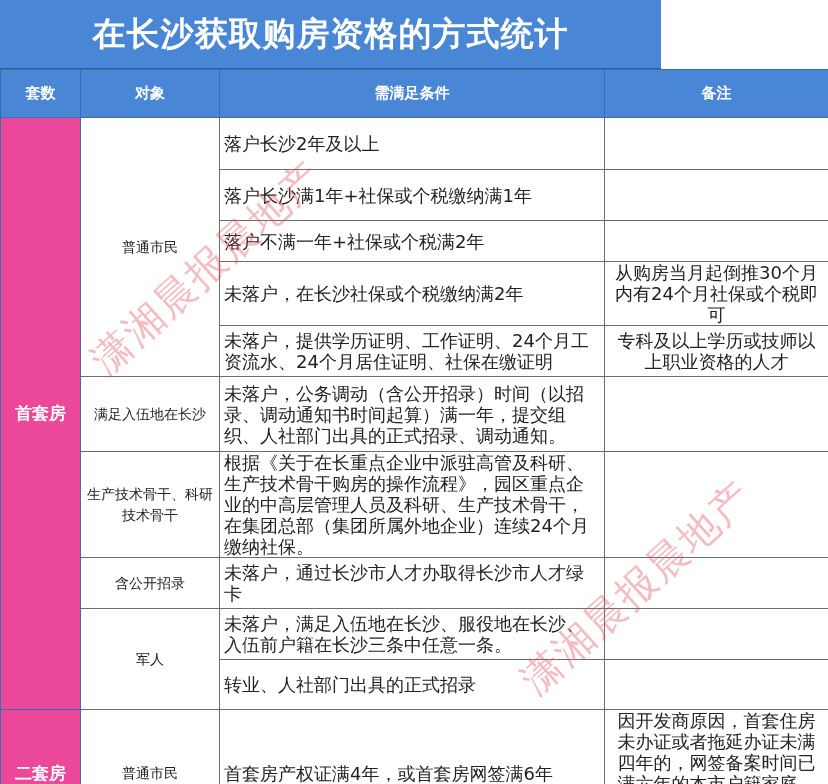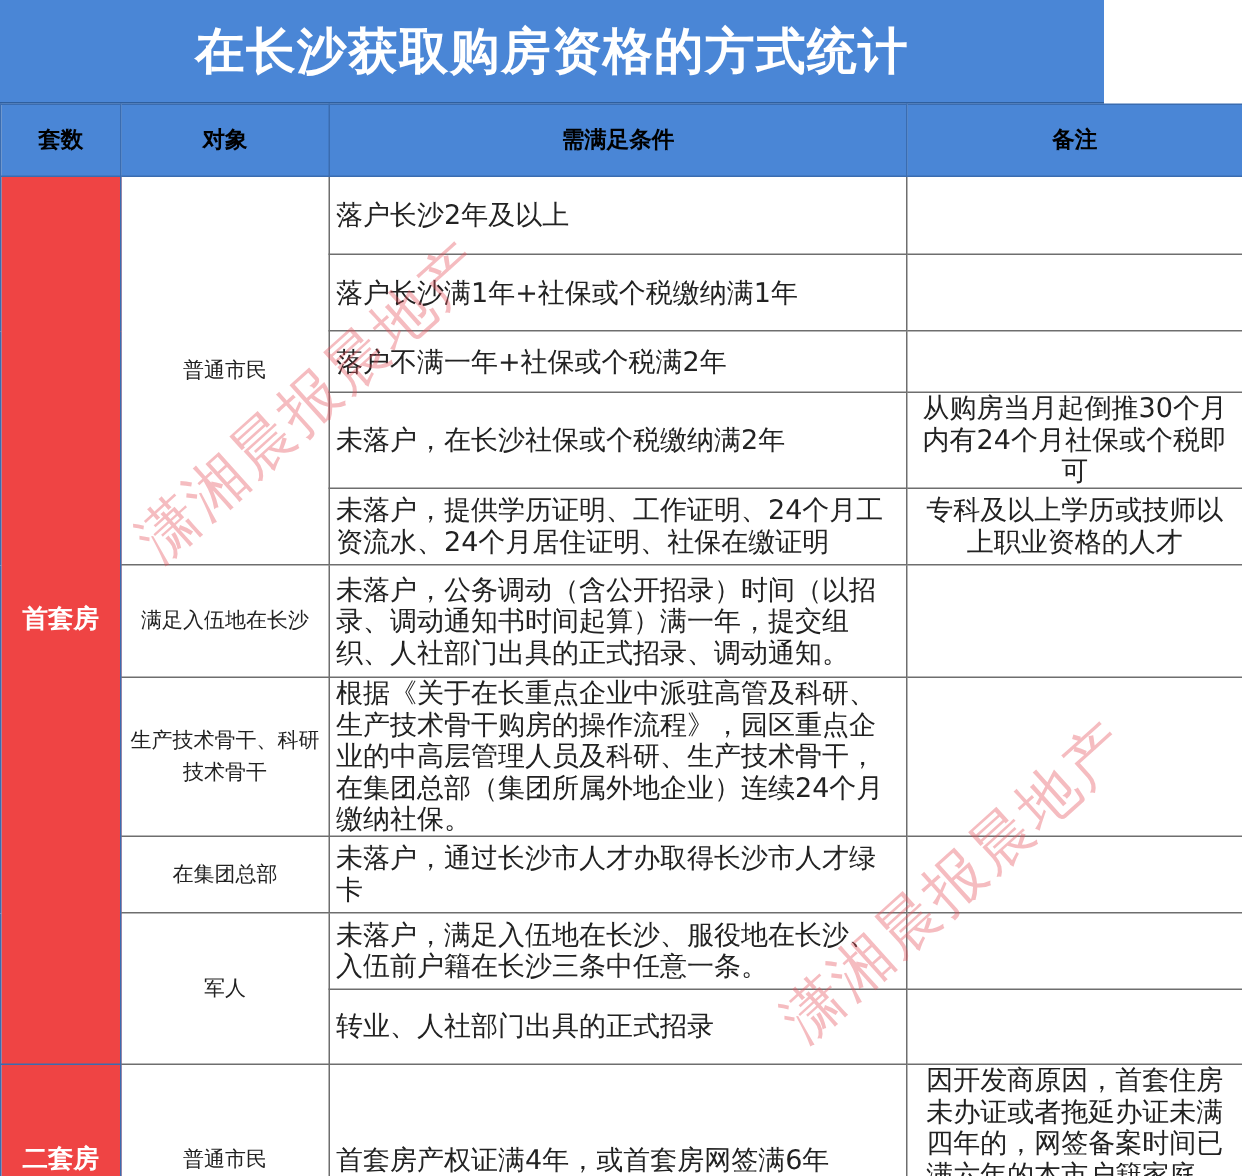--- a/index.html
+++ b/index.html
@@ -3,42 +3,42 @@
 <meta charset="utf-8">
 <style>
   html, body { margin: 0; padding: 0; }
   body {
     width: 828px; height: 784px; overflow: hidden; background: #ffffff;
     font-family: "DejaVu Sans", "Liberation Sans", sans-serif;
     position: relative;
   }
   .page { position: absolute; left: 0; top: 0; width: 828px; height: 784px; }
   .title {
-    position: absolute; left: 0; top: 0; width: 736px; height: 69px;
+    position: absolute; left: 0; top: 0; width: 661px; height: 69px;
     background: #4a86d6; color: #ffffff;
     font-size: 33px; font-weight: bold; letter-spacing: 1px;
     display: flex; align-items: center; justify-content: center;
     border-bottom: 1px solid #2f5f9e; box-sizing: border-box;
   }
   table {
     position: absolute; left: 0; top: 69px; width: 828px;
     border-collapse: collapse; table-layout: fixed;
   }
   th, td {
     border: 1px solid #6e6e6e;
     font-size: 18px; color: #222;
     padding: 0 4px; box-sizing: border-box;
     line-height: 21px;
   }
   th {
-    background: #4a86d6; color: #000000; font-size: 15px; font-weight: bold;
+    background: #4a86d6; color: #ffffff; font-size: 15px; font-weight: bold;
     height: 48px; text-align: center; border-color: #3a6cb0;
   }
   td.cat {
-    background: #ef4444; color: #ffffff; font-weight: bold; font-size: 17px;
+    background: #ec4899; color: #ffffff; font-weight: bold; font-size: 17px;
     text-align: center; border-color: #3a6cb0;
   }
   td.target { text-align: center; font-size: 14px; border-radius: 13px; }
   td.cond { text-align: left; }
   td.note { text-align: center; }
   .watermark {
     position: absolute; color: rgba(230,80,90,0.38);
     font-size: 40px; font-weight: normal; transform: rotate(-42deg);
     white-space: nowrap; pointer-events: none; letter-spacing: 2px;
   }
@@ -95,21 +95,21 @@
         <td class="note"></td>
       </tr>
 
       <tr style="height:90px">
         <td class="target">生产技术骨干、科研技术骨干</td>
         <td class="cond">根据《关于在长重点企业中派驻高管及科研、生产技术骨干购房的操作流程》，园区重点企业的中高层管理人员及科研、生产技术骨干，在集团总部（集团所属外地企业）连续24个月缴纳社保。</td>
         <td class="note"></td>
       </tr>
 
       <tr style="height:51px">
-        <td class="target">在集团总部</td>
+        <td class="target">含公开招录</td>
         <td class="cond">未落户，通过长沙市人才办取得长沙市人才绿卡</td>
         <td class="note"></td>
       </tr>
 
       <tr style="height:51px">
         <td class="target" rowspan="2">军人</td>
         <td class="cond">未落户，满足入伍地在长沙、服役地在长沙、入伍前户籍在长沙三条中任意一条。</td>
         <td class="note"></td>
       </tr>
       <tr style="height:50px">

